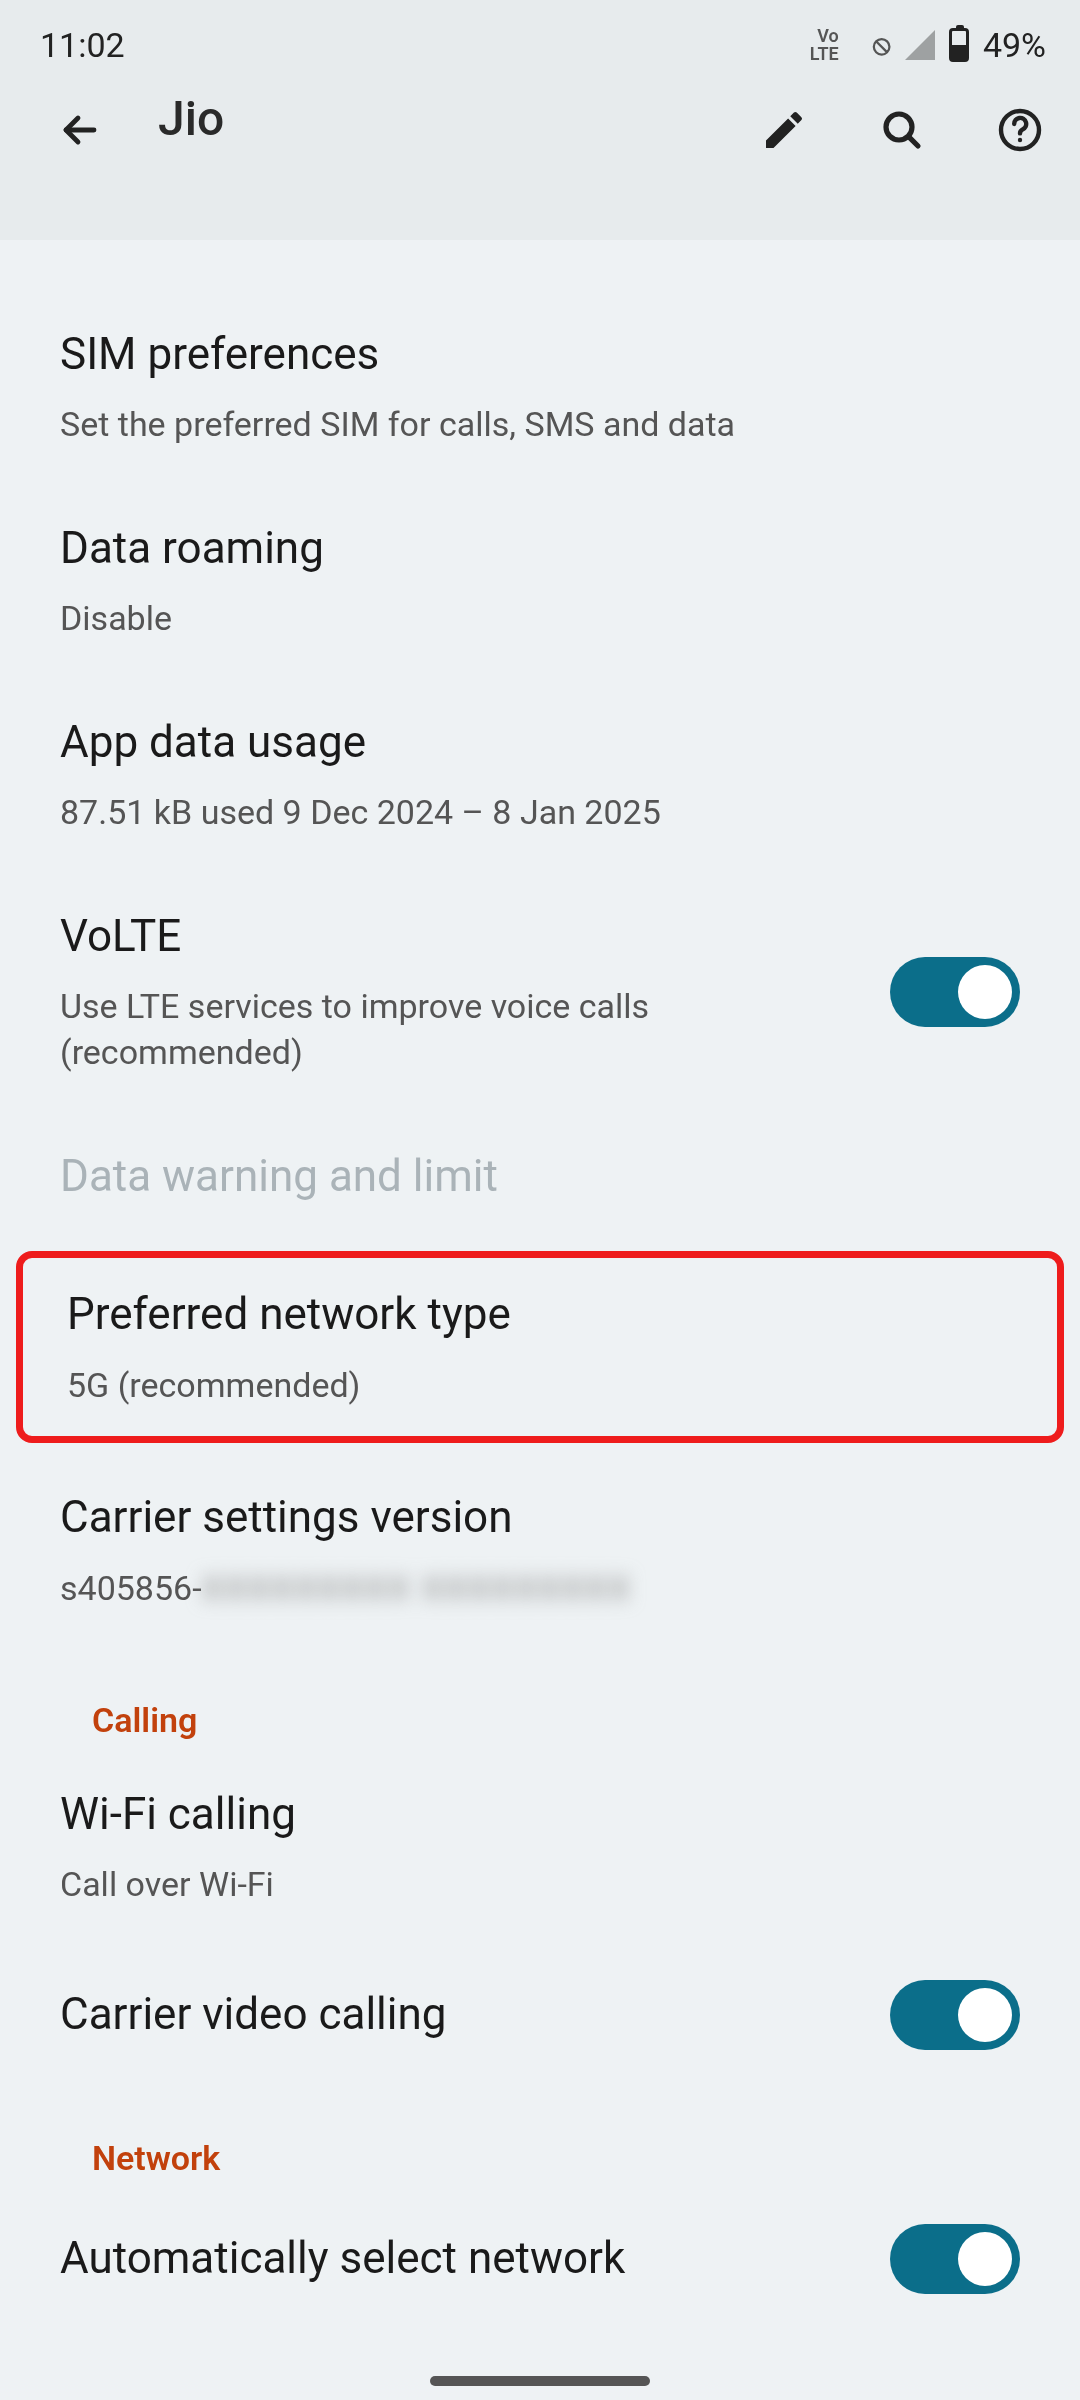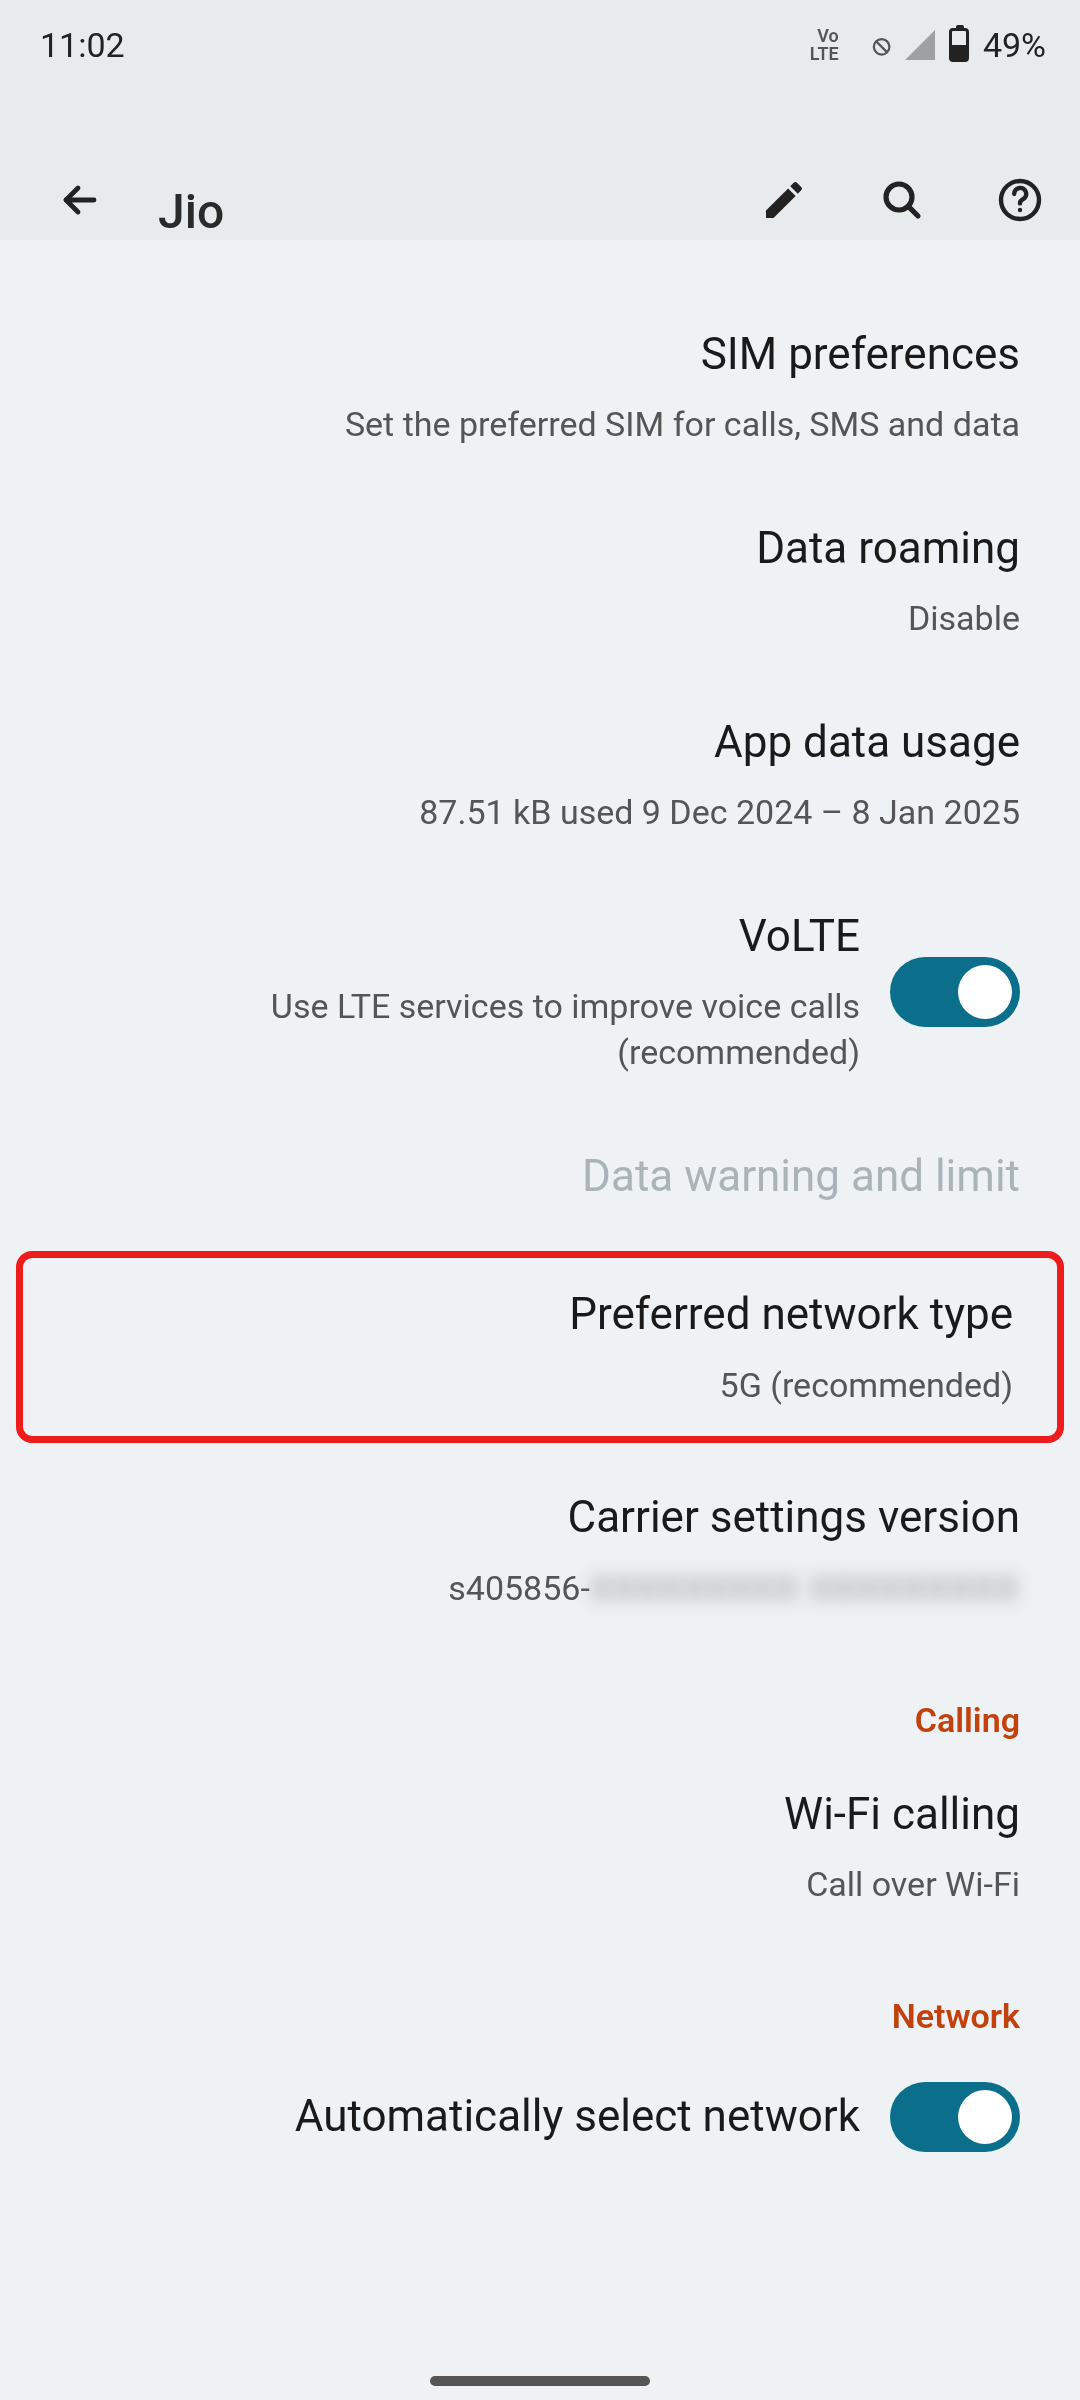--- a/index.html
+++ b/index.html
@@ -68,21 +68,21 @@
   }
   .battery .fill {
     width: 100%;
     background: #222;
   }
   
   .app-bar {
     height: 150px;
     background: #e7ebed;
     display: flex;
-    align-items: flex-end;
+    align-items: flex-start;
     padding: 0 20px 0 40px;
     gap: 38px;
   }
   .app-bar .title {
     font-size: 48px;
     font-weight: 500;
     flex: 1;
   }
   .icon-btn {
     width: 80px;
@@ -92,21 +92,20 @@
     justify-content: center;
     color: #222;
   }
   .icon-btn svg { width: 48px; height: 48px; }
   
   .content {
     flex: 1;
     padding: 50px 0 0 0;
     background: #eef2f4;
     overflow: hidden;
-    text-align: right;
   }
   .item {
     padding: 36px 60px;
     display: flex;
     align-items: center;
     gap: 30px;
   }
   .item .texts { flex: 1; }
   .item .title {
     font-size: 44px;
@@ -275,28 +274,36 @@
 
     <div class="section-header">Calling</div>
 
     <div class="item">
       <div class="texts">
         <div class="title">Wi-Fi calling</div>
         <div class="sub">Call over Wi-Fi</div>
       </div>
     </div>
 
-
-    <div class="section-header">Network</div>
-
-    <div class="item">
-      <div class="texts">
-        <div class="title">Automatically select network</div>
+    <div class="item">
+      <div class="texts">
+        <div class="title">Carrier video calling</div>
       </div>
       <div class="toggle">
           <div class="knob"></div>
         </div>
     </div>
 
+    <div class="section-header">Network</div>
+
+    <div class="item">
+      <div class="texts">
+        <div class="title">Automatically select network</div>
+      </div>
+      <div class="toggle">
+          <div class="knob"></div>
+        </div>
+    </div>
+
   </div>
 
   <div class="nav-pill"></div>
 </div>
 
 </body></html>

